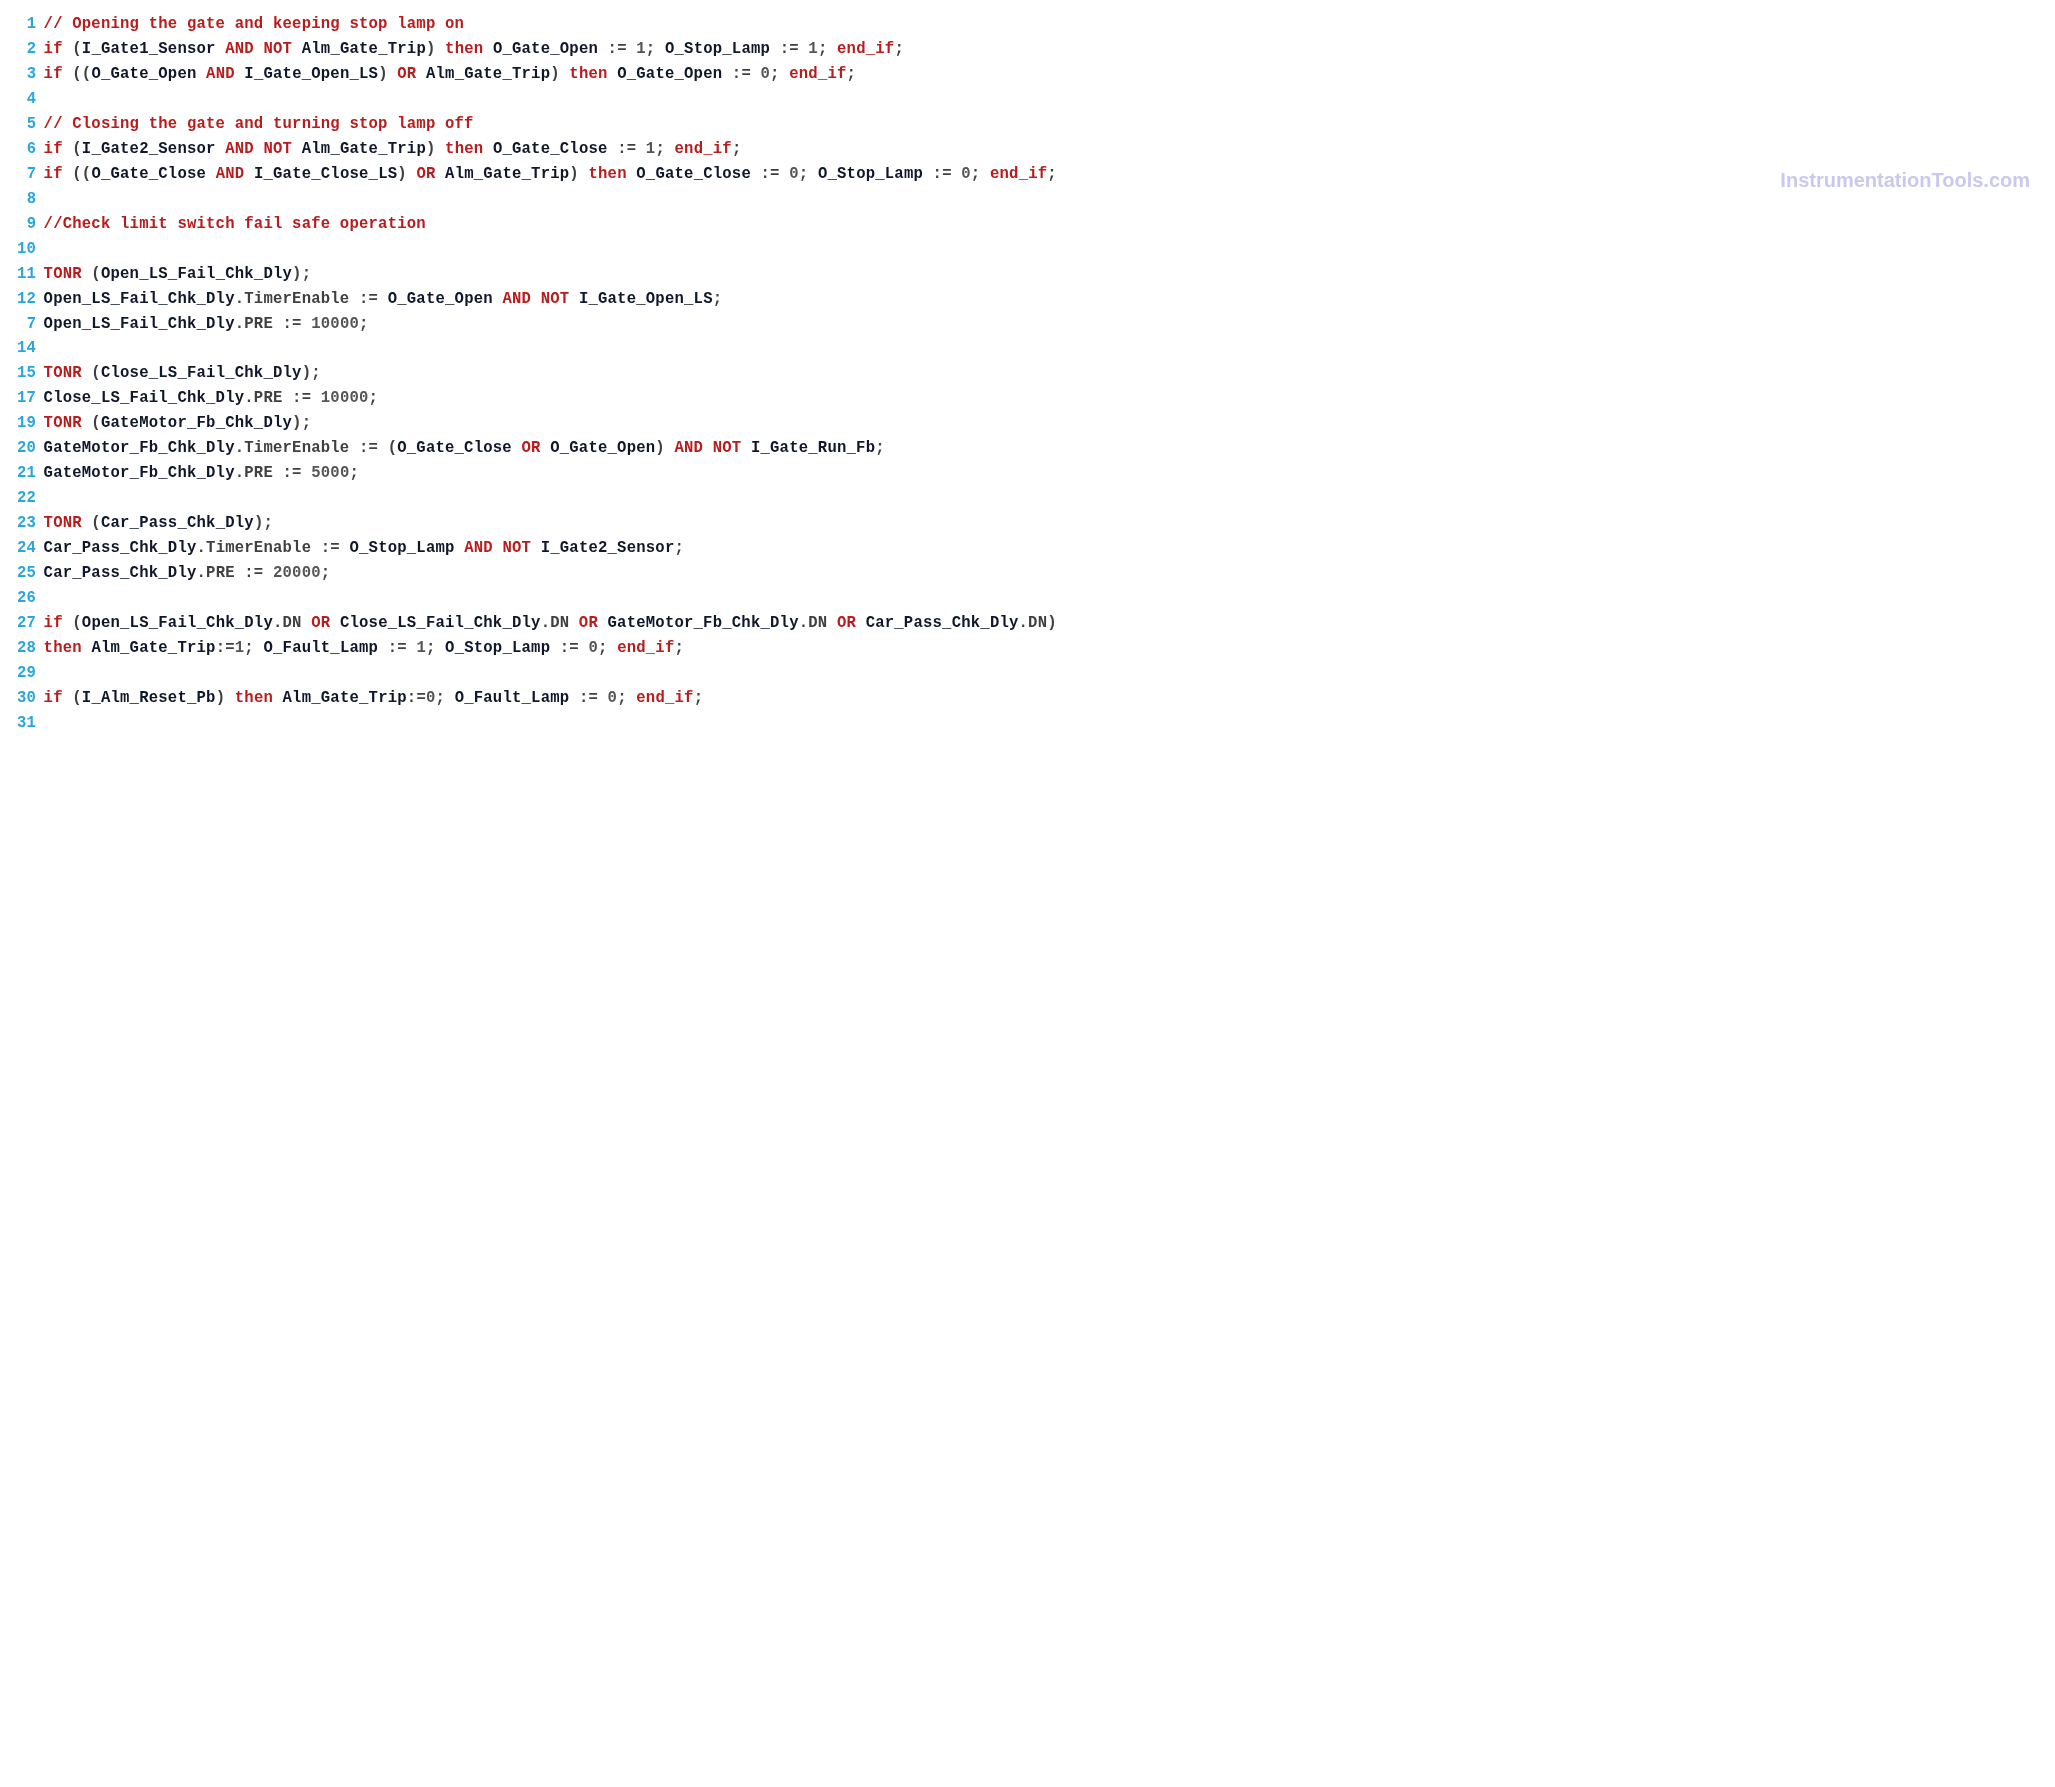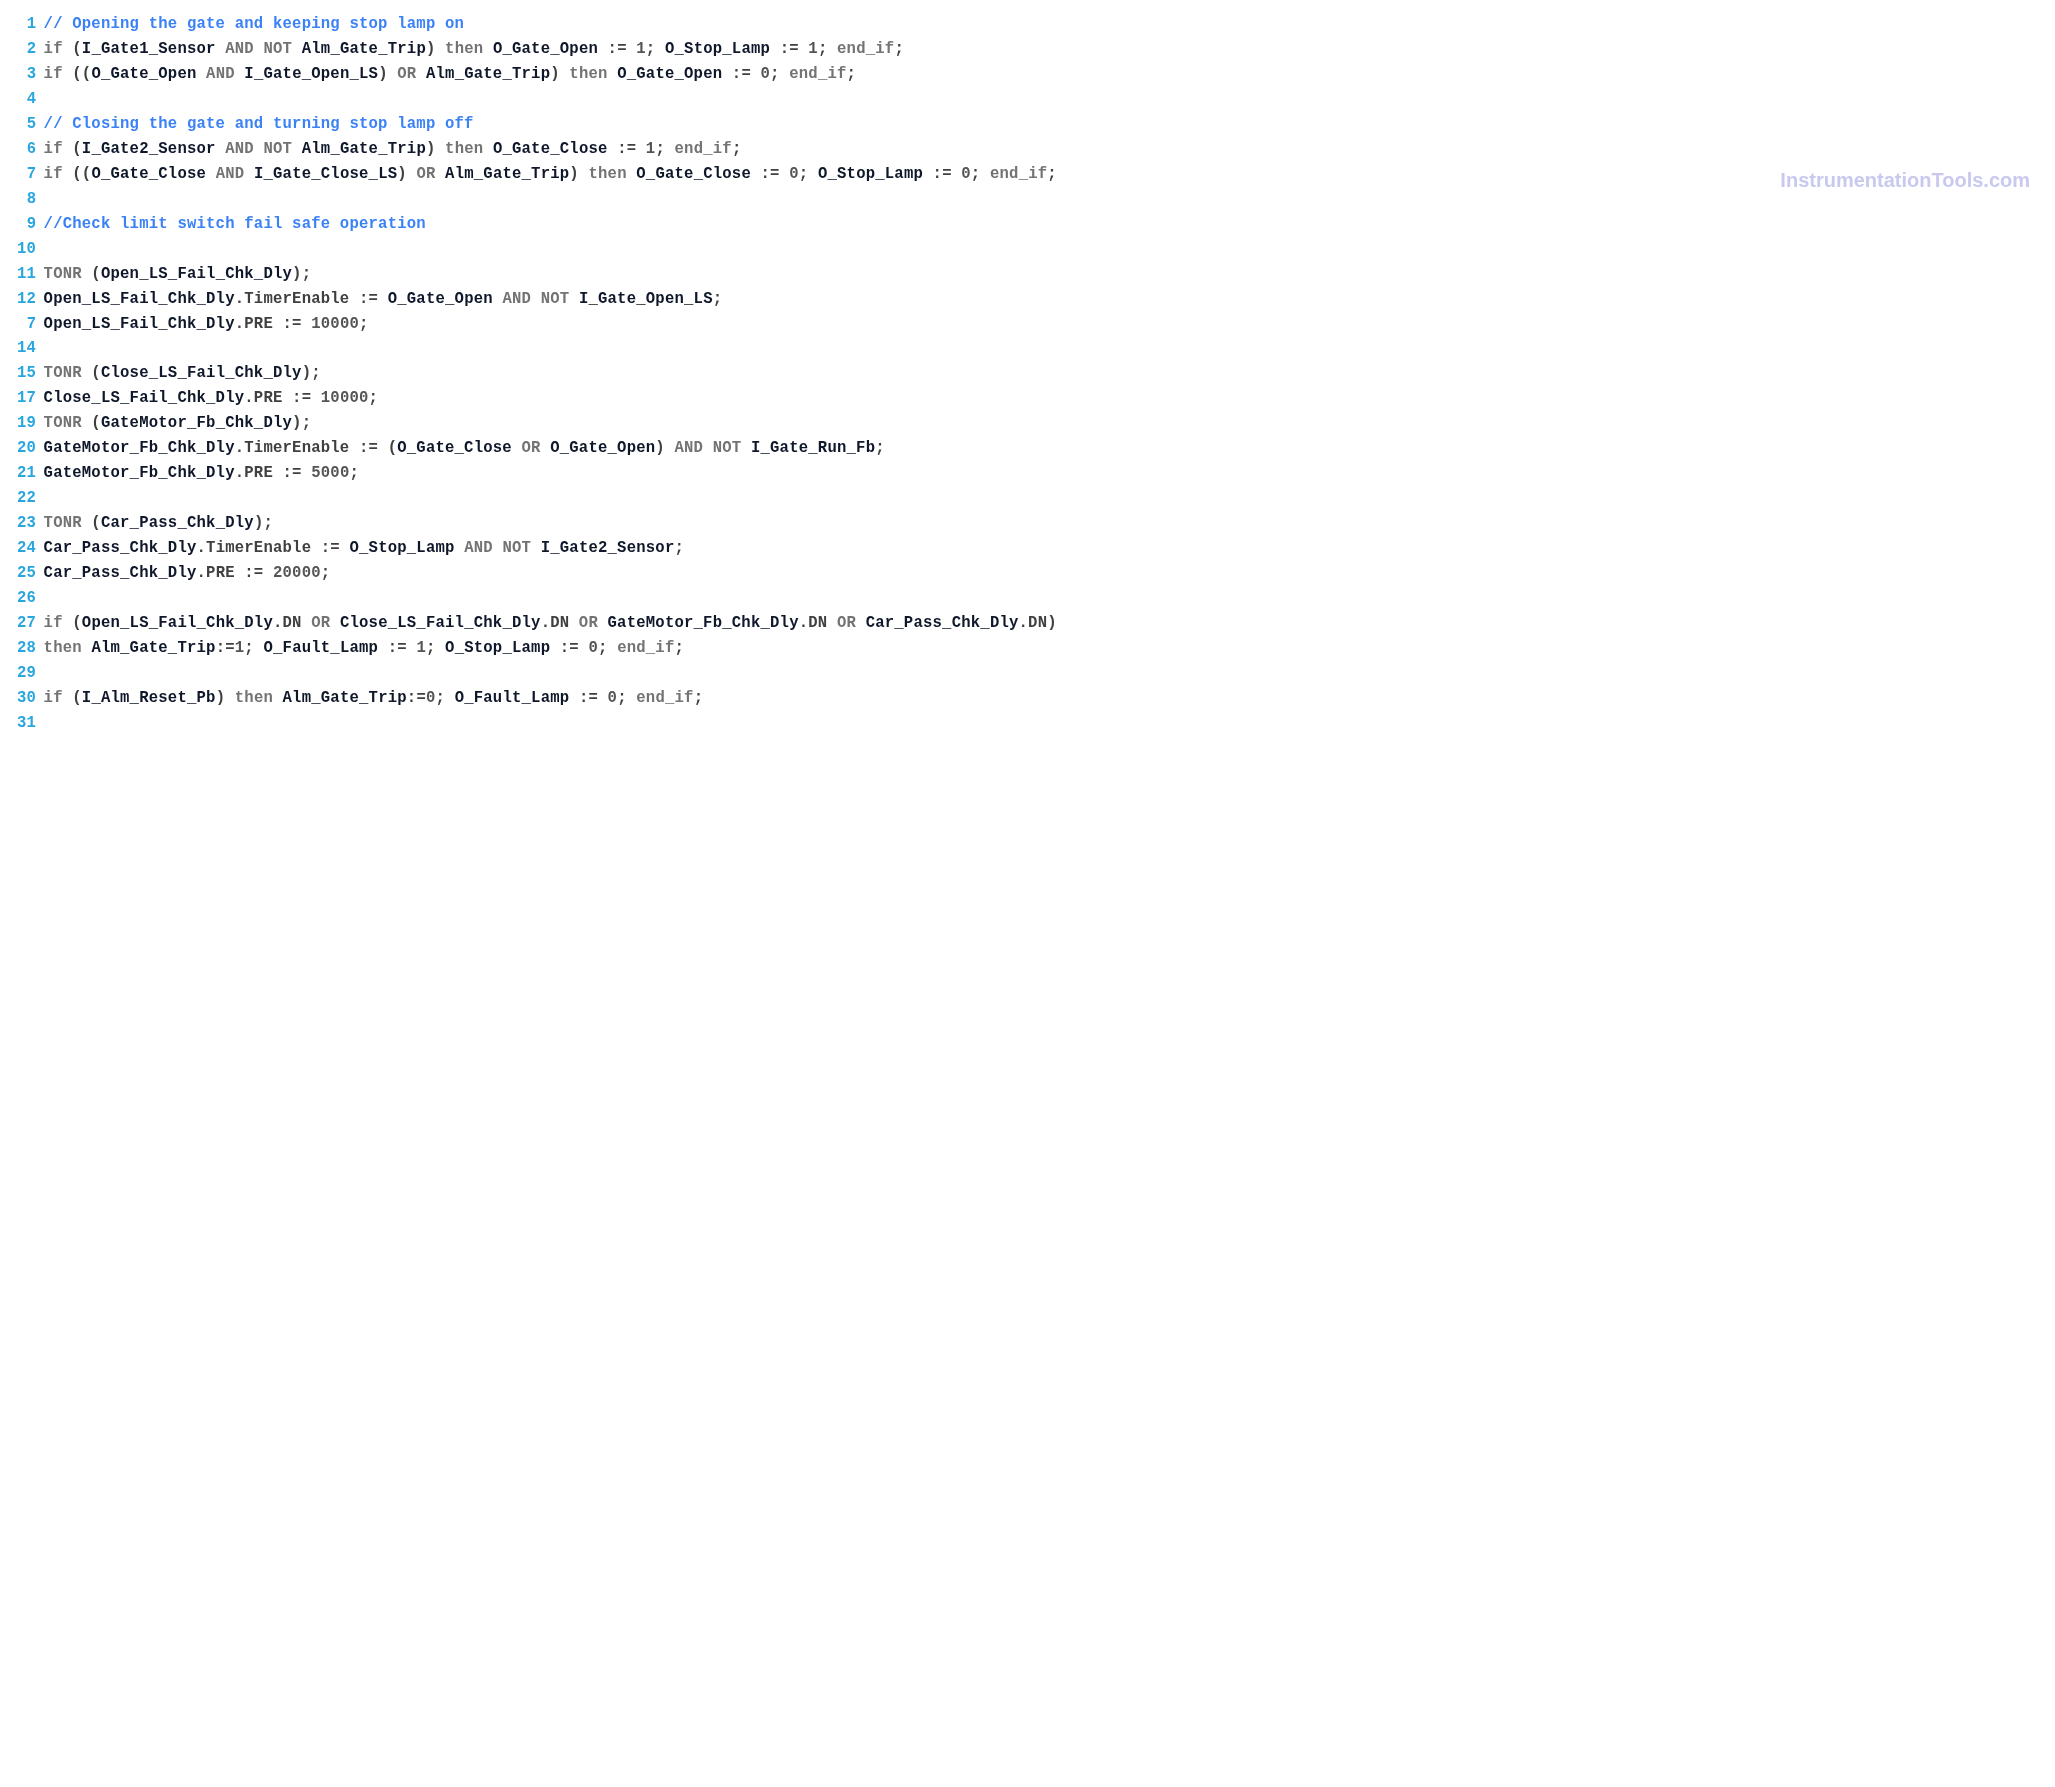--- a/index.html
+++ b/index.html
@@ -24,22 +24,22 @@
     width: 28px;
     text-align: right;
     padding-right: 7.4px;
     flex-shrink: 0;
     user-select: none;
     font-weight: bold;
   }
   .code {
     white-space: pre;
   }
-  .cm  { color: #3b82f6; margin-top: 48px; }   
-  .kw  { color: #737373; }   
+  .cm  { color: #b91c1c; margin-top: 48px; }   
+  .kw  { color: #b91c1c; }   
   .id  { color: #0f172a; }   
   .num { color: #555555; }   
   .pn  { color: #404040; }   
   .watermark {
     position: absolute;
     top: 164px;
     right: 25px;
     color: #c9c9f0;
     font-family: Arial, sans-serif;
     font-size: 20px;

